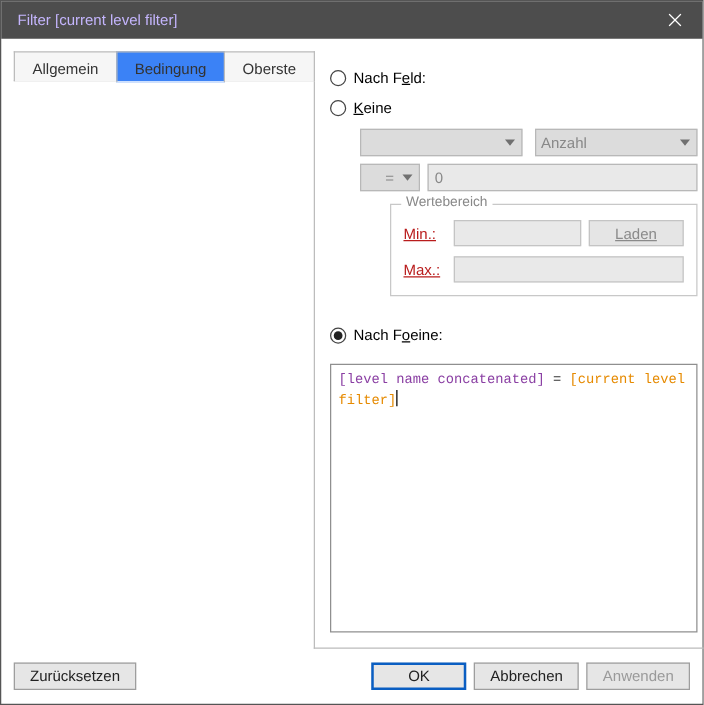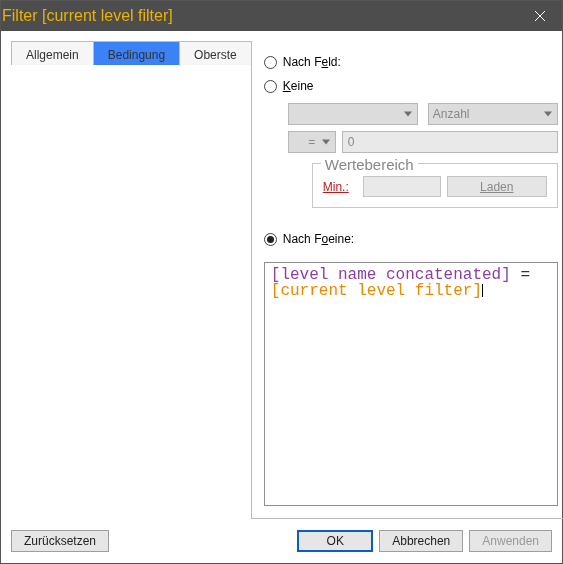--- a/index.html
+++ b/index.html
@@ -13,24 +13,24 @@
   }
   .window {
     width: 563px; height: 564px;
     border: 1px solid #555;
     display: flex; flex-direction: column;
     background: #fff;
   }
   .titlebar {
     height: 30px;
     background: #4d4d4d;
-    color: #eab308;
-    display: flex; align-items: center;
-    padding-left: 1px;
-    font-size: 16px;
+    color: #c4b5fd;
+    display: flex; align-items: center;
+    padding-left: 13px;
+    font-size: 12px;
   }
   .titlebar .title { flex: 1; }
   .titlebar .close {
     width: 44px; height: 30px;
     display: flex; align-items: center; justify-content: center;
     cursor: pointer;
   }
   .titlebar .close svg { stroke: #fff; }
   .content {
     flex: 1;
@@ -125,46 +125,46 @@
   .textbox.zero { width: 216px; }
   .groupbox {
     margin: 10px 0 0 24px;
     border: 1px solid #c8c8c8;
     padding: 12px 10px 10px 10px;
     position: relative;
   }
   .groupbox .legend {
     position: absolute; top: -8px; left: 8px;
     background: #fff; padding: 0 4px;
-    color: #888; font-size: 15px;
+    color: #888; font-size: 11px;
   }
   .wb-row { display: flex; align-items: center; gap: 6px; margin-bottom: 8px; }
   .wb-row:last-child { margin-bottom: 0; }
   .wb-label { width: 34px; color: #b91c1c; text-decoration: underline; }
   .wb-input {
     flex: 1; height: 21px;
     border: 1px solid #c4c4c4;
     background: #e9e9e9;
   }
   .wb-btn {
-    width: 100px; height: 21px;
+    width: 76px; height: 21px;
     border: 1px solid #c4c4c4;
     background: #e5e5e5;
     color: #8a8a8a;
     display: flex; align-items: center; justify-content: center;
     text-decoration: underline;
   }
   .formula-box {
     flex: 1;
     border: 1px solid #8f8f8f;
     background: #fff;
     margin: 6px 0 0 0;
     padding: 4px 6px;
     font-family: Consolas, "Courier New", monospace;
-    font-size: 16px;
+    font-size: 11px;
     line-height: 16px;
     overflow: auto;
     min-height: 210px;
   }
   .tok-field { color: #8a3fa3; }
   .tok-op { color: #333; }
   .tok-param { color: #e68a00; }
   .cursor {
     display: inline-block; width: 1px; height: 13px;
     background: #000; vertical-align: -2px;
@@ -249,20 +249,24 @@
 
         <div class="groupbox">
           <span class="legend">Wertebereich</span>
           <div class="wb-row">
             <span class="wb-label">Min.:</span>
             <div class="wb-input"></div>
             <div class="wb-btn">
                 <span>Laden</span>
               </div>
           </div>
+          <div class="wb-row">
+            <span class="wb-label">Max.:</span>
+            <div class="wb-input"></div>
+          </div>
         </div>
       </div>
 
       <div class="radio-row" style="margin-top:12px;">
         <span class="radio selected"></span>
         <span class="radio-label"><span>Nach F</span><u>o</u><span>eine:</span></span>
       </div>
 
       <div class="formula-box"><span class="tok-field">[level name concatenated]</span><span class="tok-op"> = </span><span class="tok-param">[current level filter]</span><span class="cursor"></span></div>
 

